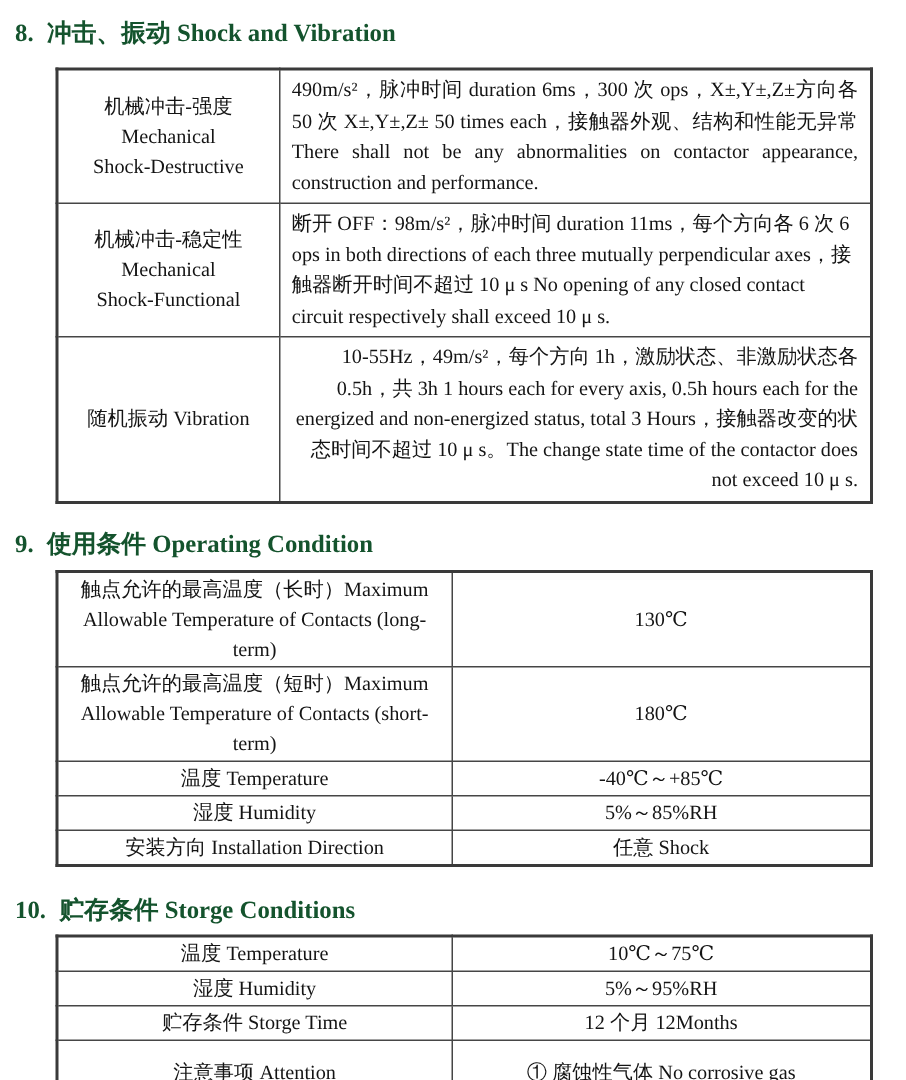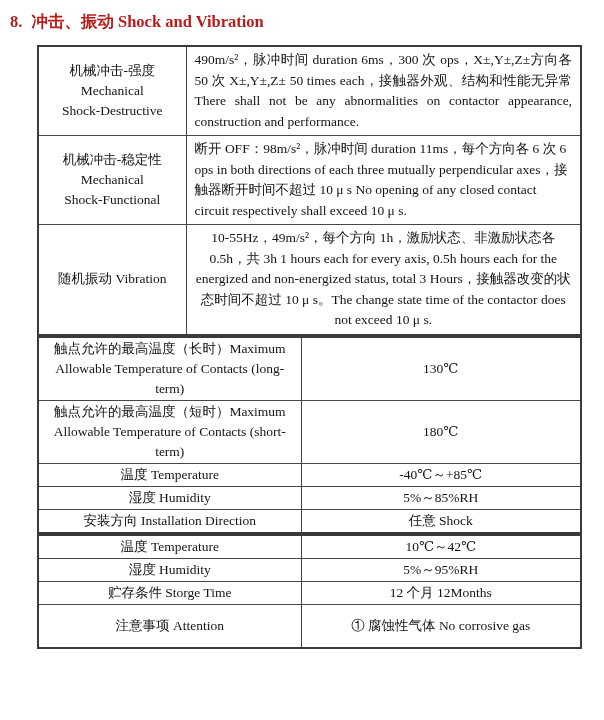--- a/index.html
+++ b/index.html
@@ -11,21 +11,21 @@
     font-family: "Liberation Serif", "DejaVu Serif", serif;
     overflow: hidden;
   }
   .page { padding-top: 11px; }
 
   h2.section-title {
     margin: 0 0 0 10px;
     font-size: 16.5px;
     line-height: 22px;
     font-weight: 700;
-    color: #b91c1c;
+    color: #14532d;
     white-space: nowrap;
   }
   h2.section-title .num { display: inline-block; }
   h2.section-title .txt { display: inline-block; margin-left: 9px; }
 
   table.spec {
     border-collapse: collapse;
     table-layout: fixed;
     width: 543px;
     margin-left: 37px;
@@ -45,21 +45,21 @@
     padding: 12px 4px;
     line-height: 20px;
   }
   #table-shock td.val {
     vertical-align: middle;
     padding: 3px 8px;
     line-height: 20.5px;
   }
   .val-justify { text-align: justify; }
   .val-center  { text-align: left; }
-  .val-left    { text-align: center; margin-top: 10px; }
+  .val-left    { text-align: right; margin-top: 10px; }
 
   
   .kv td.lbl {
     text-align: center;
     vertical-align: middle;
     padding: 1px 6px;
     line-height: 20px;
   }
   .kv td.val {
     text-align: center;
@@ -109,20 +109,23 @@
       </tr>
       <tr style="height:105px">
         <td class="lbl">
           <div>随机振动 Vibration</div>
         </td>
         <td class="val val-left">10-55Hz，49m/s²，每个方向 1h，激励状态、非激励状态各 0.5h，共 3h 1 hours each for every axis, 0.5h hours each for the energized and non-energized status, total 3 Hours，接触器改变的状态时间不超过 10 μ s。The change state time of the contactor does not exceed 10 μ s.</td>
       </tr>
     </tbody>
   </table>
 
+  <h2 class="section-title" id="title-operating">
+    <span class="num">9.</span><span class="txt">使用条件 Operating Condition</span>
+  </h2>
 
   <table class="spec kv" id="table-operating">
     <colgroup>
         <col style="width:263px">
         <col style="width:280px">
       </colgroup>
     <tbody>
       <tr style="height:43px">
         <td class="lbl">触点允许的最高温度（长时）Maximum Allowable Temperature of Contacts (long-term)</td>
         <td class="val">130℃</td>
@@ -139,30 +142,33 @@
         <td class="lbl">湿度 Humidity</td>
         <td class="val">5%～85%RH</td>
       </tr>
       <tr style="height:23px">
         <td class="lbl">安装方向 Installation Direction</td>
         <td class="val">任意 Shock</td>
       </tr>
     </tbody>
   </table>
 
+  <h2 class="section-title" id="title-storage">
+    <span class="num">10.</span><span class="txt">贮存条件 Storge Conditions</span>
+  </h2>
 
   <table class="spec kv" id="table-storage">
     <colgroup>
         <col style="width:263px">
         <col style="width:280px">
       </colgroup>
     <tbody>
       <tr style="height:23px">
         <td class="lbl">温度 Temperature</td>
-        <td class="val">10℃～42℃</td>
+        <td class="val">10℃～75℃</td>
       </tr>
       <tr style="height:23px">
         <td class="lbl">湿度 Humidity</td>
         <td class="val">5%～95%RH</td>
       </tr>
       <tr style="height:23px">
         <td class="lbl">贮存条件 Storge Time</td>
         <td class="val">12 个月  12Months</td>
       </tr>
       <tr style="height:44px">

